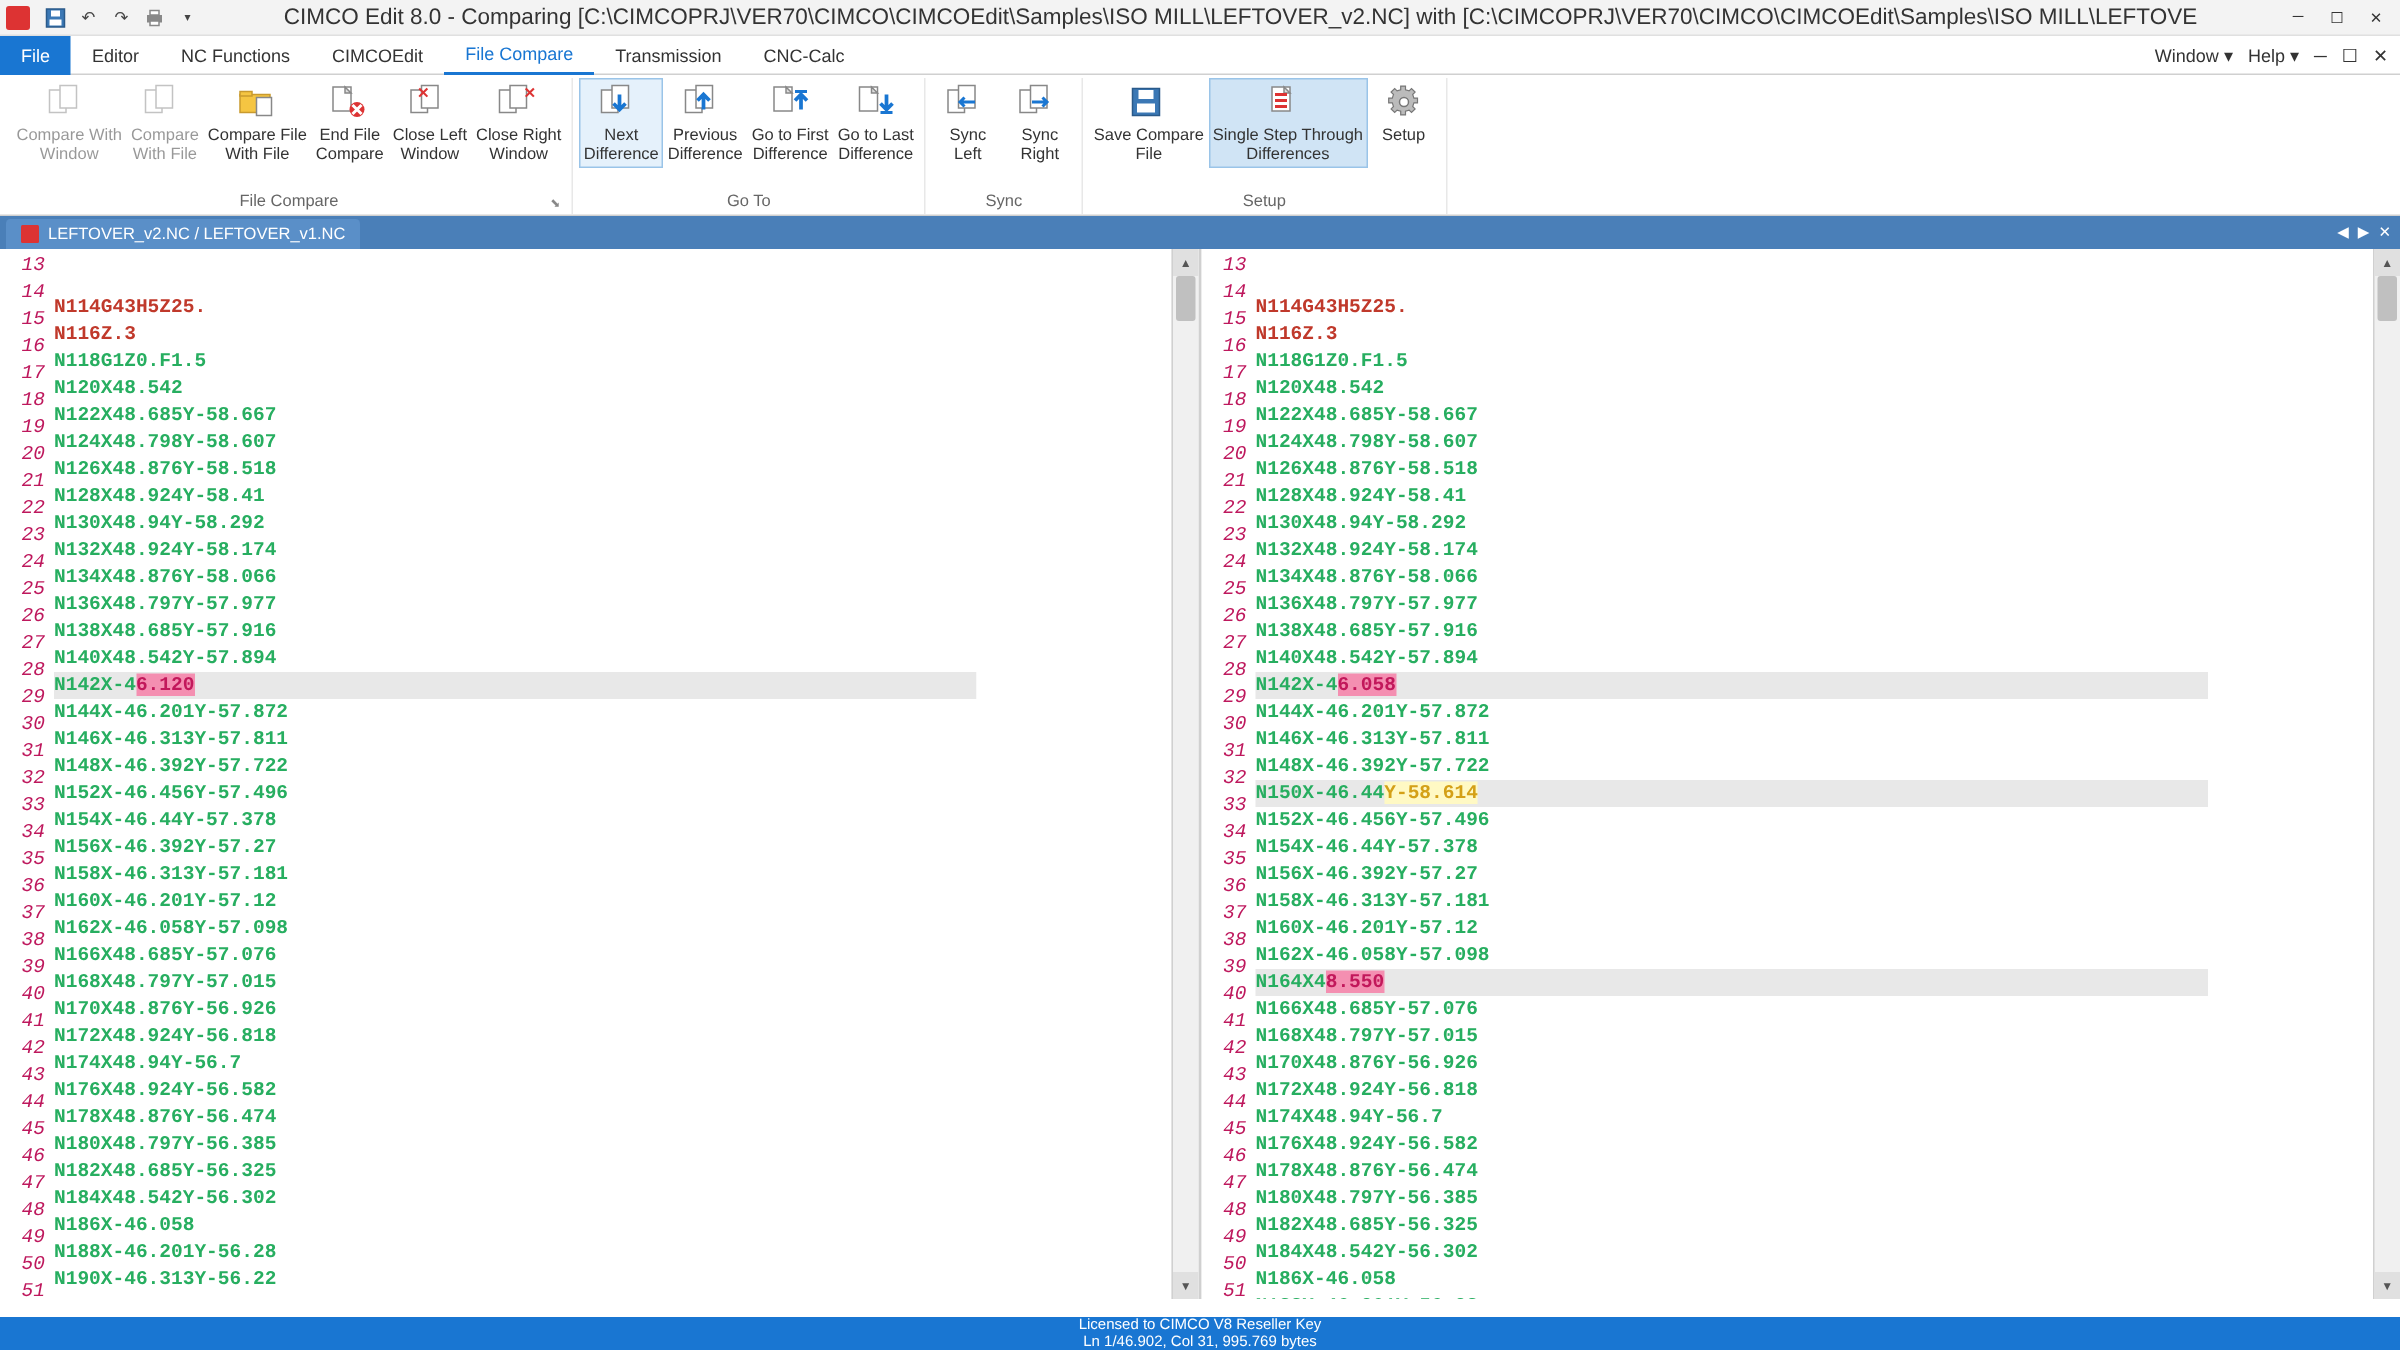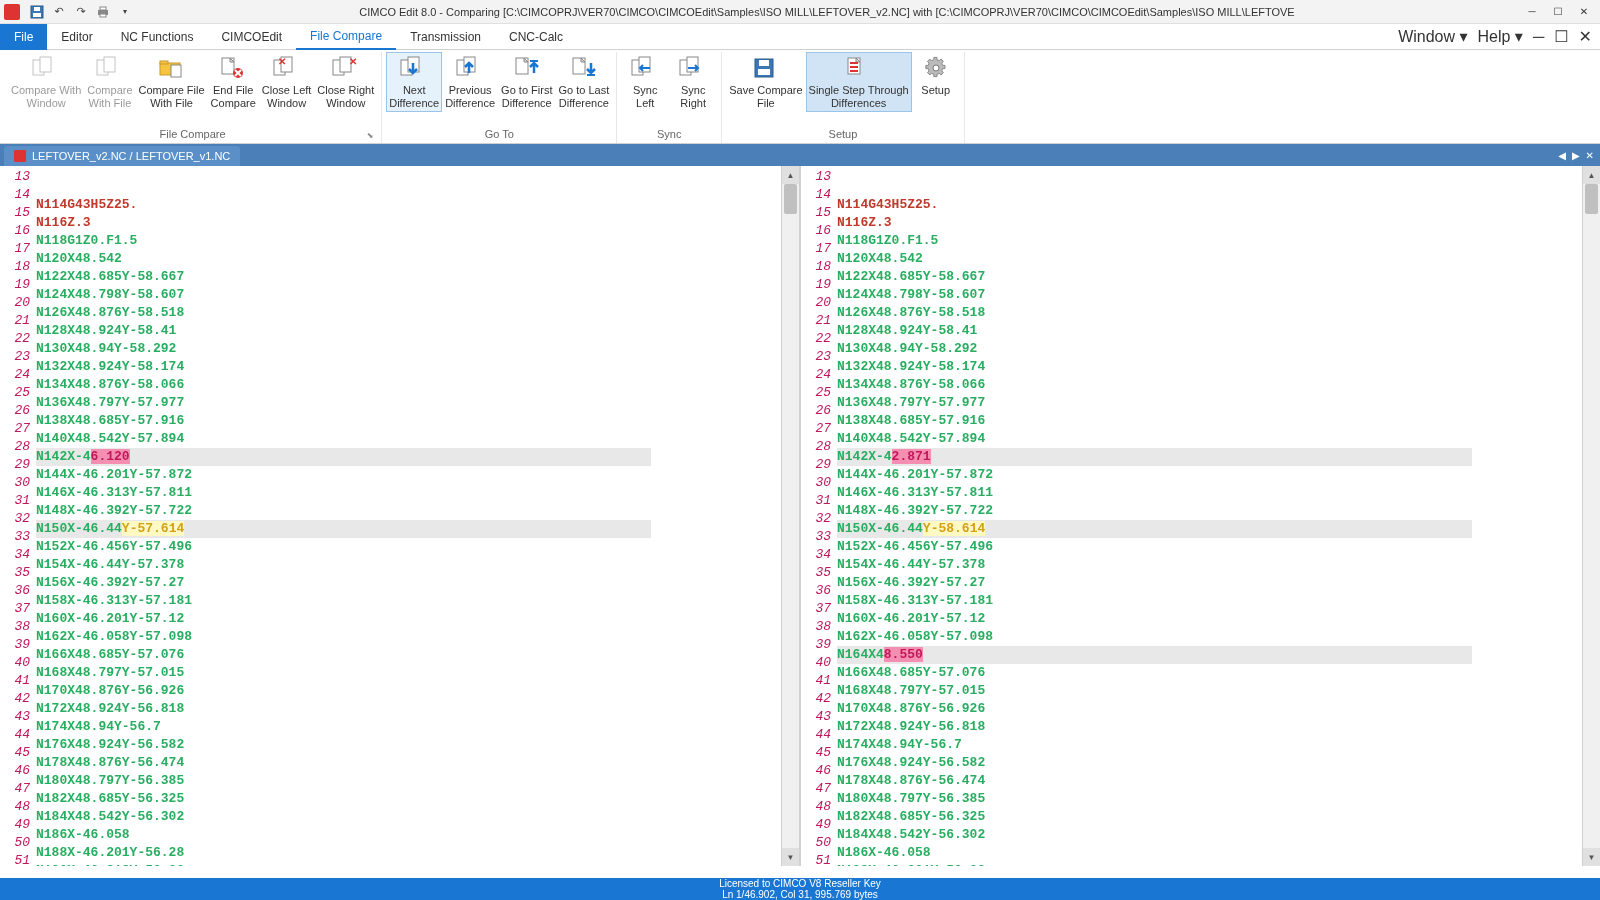--- a/index.html
+++ b/index.html
@@ -1,30 +1,30 @@
 <!DOCTYPE html>
 <html><head>
 <meta charset="utf-8">
 <style>
 * { margin:0; padding:0; box-sizing:border-box; }
 body { font-family:"Segoe UI",Tahoma,sans-serif; font-size:12px; background:#fff; color:#000; overflow:hidden; width:1600px; height:900px; position:relative; }
 .titlebar { height:24px; background:#f3f3f3; display:flex; align-items:center; border-bottom:1px solid #e0e0e0; }
 .qat { display:flex; align-items:center; gap:4px; padding:0 4px; }
 .qat-btn { width:18px; height:18px; display:flex; align-items:center; justify-content:center; font-size:11px; color:#444; cursor:pointer; }
 .app-icon { width:16px; height:16px; background:#d33; border-radius:2px; margin-right:4px; }
-.title-text { flex:1; text-align:center; font-size:11px; color:#333; white-space:nowrap; overflow:hidden; }
+.title-text { flex:1; text-align:center; font-size:15px; color:#333; white-space:nowrap; overflow:hidden; }
 .win-controls { display:flex; gap:2px; padding:0 4px; }
 .win-btn { width:24px; height:18px; display:flex; align-items:center; justify-content:center; font-size:10px; color:#333; cursor:pointer; }
 
 .menubar { height:26px; background:#fff; display:flex; align-items:center; border-bottom:1px solid #d0d0d0; }
 .file-tab { background:#1976d2; color:#fff; padding:0 14px; height:26px; display:flex; align-items:center; font-size:12px; cursor:pointer; }
 .menu-tab { padding:0 14px; height:26px; display:flex; align-items:center; font-size:12px; color:#333; cursor:pointer; }
 .menu-tab.active { color:#1976d2; border-bottom:2px solid #1976d2; }
 .menubar-right { margin-left:auto; display:flex; align-items:center; gap:2px; padding-right:4px; }
-.menu-right-item { font-size:16px; color:#333; padding:0 4px; cursor:pointer; }
+.menu-right-item { font-size:12px; color:#333; padding:0 4px; cursor:pointer; }
 
 .ribbon { height:94px; background:#fff; border-bottom:1px solid #d0d0d0; display:flex; padding:2px 4px 0 4px; }
 .ribbon-group { display:flex; flex-direction:column; align-items:center; border-right:1px solid #e8e8e8; padding:0 4px; }
 .ribbon-group-body { display:flex; flex:1; align-items:flex-start; }
 .ribbon-group-label { font-size:11px; color:#666; padding:2px 0 3px 0; position:relative; width:100%; text-align:center; }
 .ribbon-btn { display:flex; flex-direction:column; align-items:center; justify-content:flex-start; padding:2px 3px; min-width:48px; cursor:pointer; text-align:center; }
 .ribbon-btn.disabled { opacity:0.5; }
 .ribbon-btn.active { background:#d0e4f5; border:1px solid #9ac4e8; padding:1px 2px; }
 .ribbon-btn.hover { background:#e5f1fb; border:1px solid #9ac4e8; padding:1px 2px; }
 .ribbon-icon { width:32px; height:28px; display:flex; align-items:center; justify-content:center; margin-bottom:2px; }
@@ -349,21 +349,20 @@
           <div class="code-line"><span class="tok-g">N130X48.94Y-58.292</span></div>
           <div class="code-line"><span class="tok-g">N132X48.924Y-58.174</span></div>
           <div class="code-line"><span class="tok-g">N134X48.876Y-58.066</span></div>
           <div class="code-line"><span class="tok-g">N136X48.797Y-57.977</span></div>
           <div class="code-line"><span class="tok-g">N138X48.685Y-57.916</span></div>
           <div class="code-line"><span class="tok-g">N140X48.542Y-57.894</span></div>
           <div class="code-line hl"><span class="tok-g">N142X-4</span><span class="tok-m">6.120</span></div>
           <div class="code-line"><span class="tok-g">N144X-46.201Y-57.872</span></div>
           <div class="code-line"><span class="tok-g">N146X-46.313Y-57.811</span></div>
           <div class="code-line"><span class="tok-g">N148X-46.392Y-57.722</span></div>
-          <div class="code-line hl"><span class="tok-g">N150X-46.44</span><span class="tok-y">Y-57.614</span></div>
           <div class="code-line"><span class="tok-g">N152X-46.456Y-57.496</span></div>
           <div class="code-line"><span class="tok-g">N154X-46.44Y-57.378</span></div>
           <div class="code-line"><span class="tok-g">N156X-46.392Y-57.27</span></div>
           <div class="code-line"><span class="tok-g">N158X-46.313Y-57.181</span></div>
           <div class="code-line"><span class="tok-g">N160X-46.201Y-57.12</span></div>
           <div class="code-line"><span class="tok-g">N162X-46.058Y-57.098</span></div>
           <div class="code-line"><span class="tok-g">N166X48.685Y-57.076</span></div>
           <div class="code-line"><span class="tok-g">N168X48.797Y-57.015</span></div>
           <div class="code-line"><span class="tok-g">N170X48.876Y-56.926</span></div>
           <div class="code-line"><span class="tok-g">N172X48.924Y-56.818</span></div>
@@ -437,21 +436,21 @@
           <div class="code-line"><span class="tok-g">N122X48.685Y-58.667</span></div>
           <div class="code-line"><span class="tok-g">N124X48.798Y-58.607</span></div>
           <div class="code-line"><span class="tok-g">N126X48.876Y-58.518</span></div>
           <div class="code-line"><span class="tok-g">N128X48.924Y-58.41</span></div>
           <div class="code-line"><span class="tok-g">N130X48.94Y-58.292</span></div>
           <div class="code-line"><span class="tok-g">N132X48.924Y-58.174</span></div>
           <div class="code-line"><span class="tok-g">N134X48.876Y-58.066</span></div>
           <div class="code-line"><span class="tok-g">N136X48.797Y-57.977</span></div>
           <div class="code-line"><span class="tok-g">N138X48.685Y-57.916</span></div>
           <div class="code-line"><span class="tok-g">N140X48.542Y-57.894</span></div>
-          <div class="code-line hl"><span class="tok-g">N142X-4</span><span class="tok-m">2.871</span></div>
+          <div class="code-line hl"><span class="tok-g">N142X-4</span><span class="tok-m">6.058</span></div>
           <div class="code-line"><span class="tok-g">N144X-46.201Y-57.872</span></div>
           <div class="code-line"><span class="tok-g">N146X-46.313Y-57.811</span></div>
           <div class="code-line"><span class="tok-g">N148X-46.392Y-57.722</span></div>
           <div class="code-line hl"><span class="tok-g">N150X-46.44</span><span class="tok-y">Y-58.614</span></div>
           <div class="code-line"><span class="tok-g">N152X-46.456Y-57.496</span></div>
           <div class="code-line"><span class="tok-g">N154X-46.44Y-57.378</span></div>
           <div class="code-line"><span class="tok-g">N156X-46.392Y-57.27</span></div>
           <div class="code-line"><span class="tok-g">N158X-46.313Y-57.181</span></div>
           <div class="code-line"><span class="tok-g">N160X-46.201Y-57.12</span></div>
           <div class="code-line"><span class="tok-g">N162X-46.058Y-57.098</span></div>

